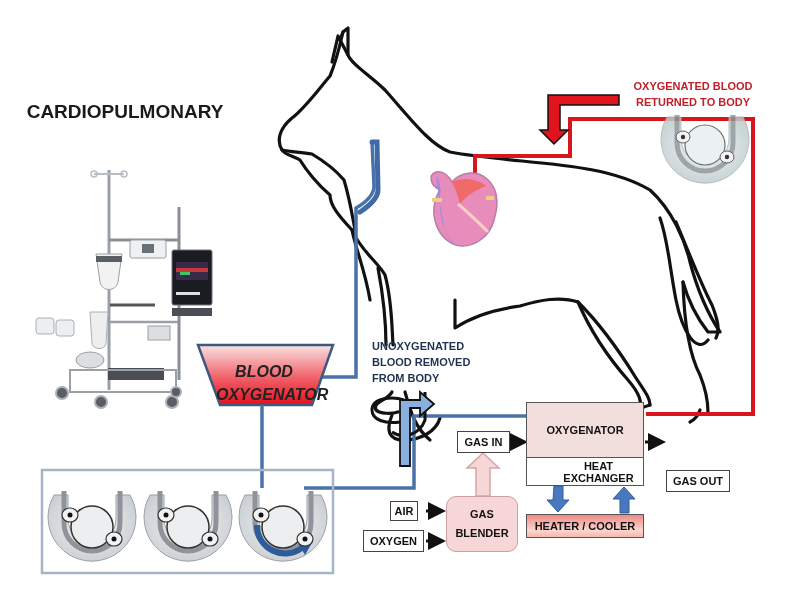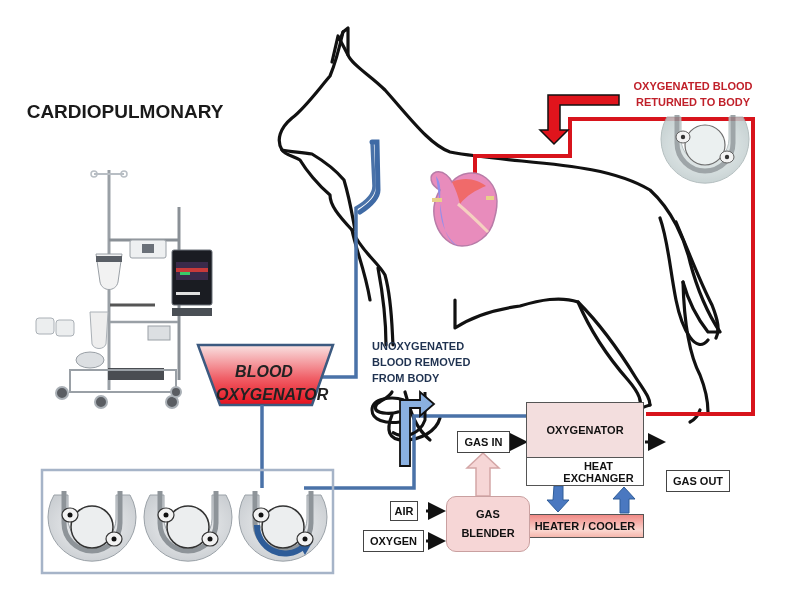--- a/index.html
+++ b/index.html
@@ -14,21 +14,21 @@
            align-items: center; justify-content: center; box-sizing: border-box; text-align: center; }
     .gasin { left: 457px; top: 431px; width: 53px; height: 22px; background: #fff; border: 1.5px solid #444; }
     .gasout { left: 666px; top: 430px; width: 64px; height: 22px; background: #fff; border: 1.5px solid #444; margin-top: 40px; }
     .oxy { left: 526px; top: 402px; width: 118px; height: 56px; background: #f3dede; border: 1.5px solid #555;
            align-items: flex-start; padding-top: 21px; }
     .hex { left: 526px; top: 457px; width: 118px; height: 29px; background: #fff; border: 1.5px solid #555; padding-left: 27px; }
     .heater { left: 526px; top: 514px; width: 118px; height: 24px; border: 1.5px solid #555;
               background: linear-gradient(to bottom, #f08a86, #fbd6cf 70%, #f6b7ad); }
     .air { left: 390px; top: 501px; width: 28px; height: 20px; background: #fff; border: 1.5px solid #444; }
     .oxygen { left: 363px; top: 530px; width: 61px; height: 22px; background: #fff; border: 1.5px solid #444; }
-    .blender { left: 446px; top: 496px; width: 84px; height: 56px; background: #f6d6d6; border: 1.5px solid #c9a0a0;
+    .blender { left: 446px; top: 496px; width: 72px; height: 56px; background: #f6d6d6; border: 1.5px solid #c9a0a0;
                border-radius: 10px; line-height: 1.7; }
     .res-text { left: 216px; top: 360px; width: 96px; font-size: 16px; color: #222; font-style: italic; }
   </style>
 </head>
 <body>
 
 <svg id="stage" width="790" height="600" viewBox="0 0 790 600" xmlns="http://www.w3.org/2000/svg">
   <defs>
     <linearGradient id="resGrad" x1="0" y1="0" x2="0" y2="1">
       <stop offset="0" stop-color="#f9e2e2"></stop>

